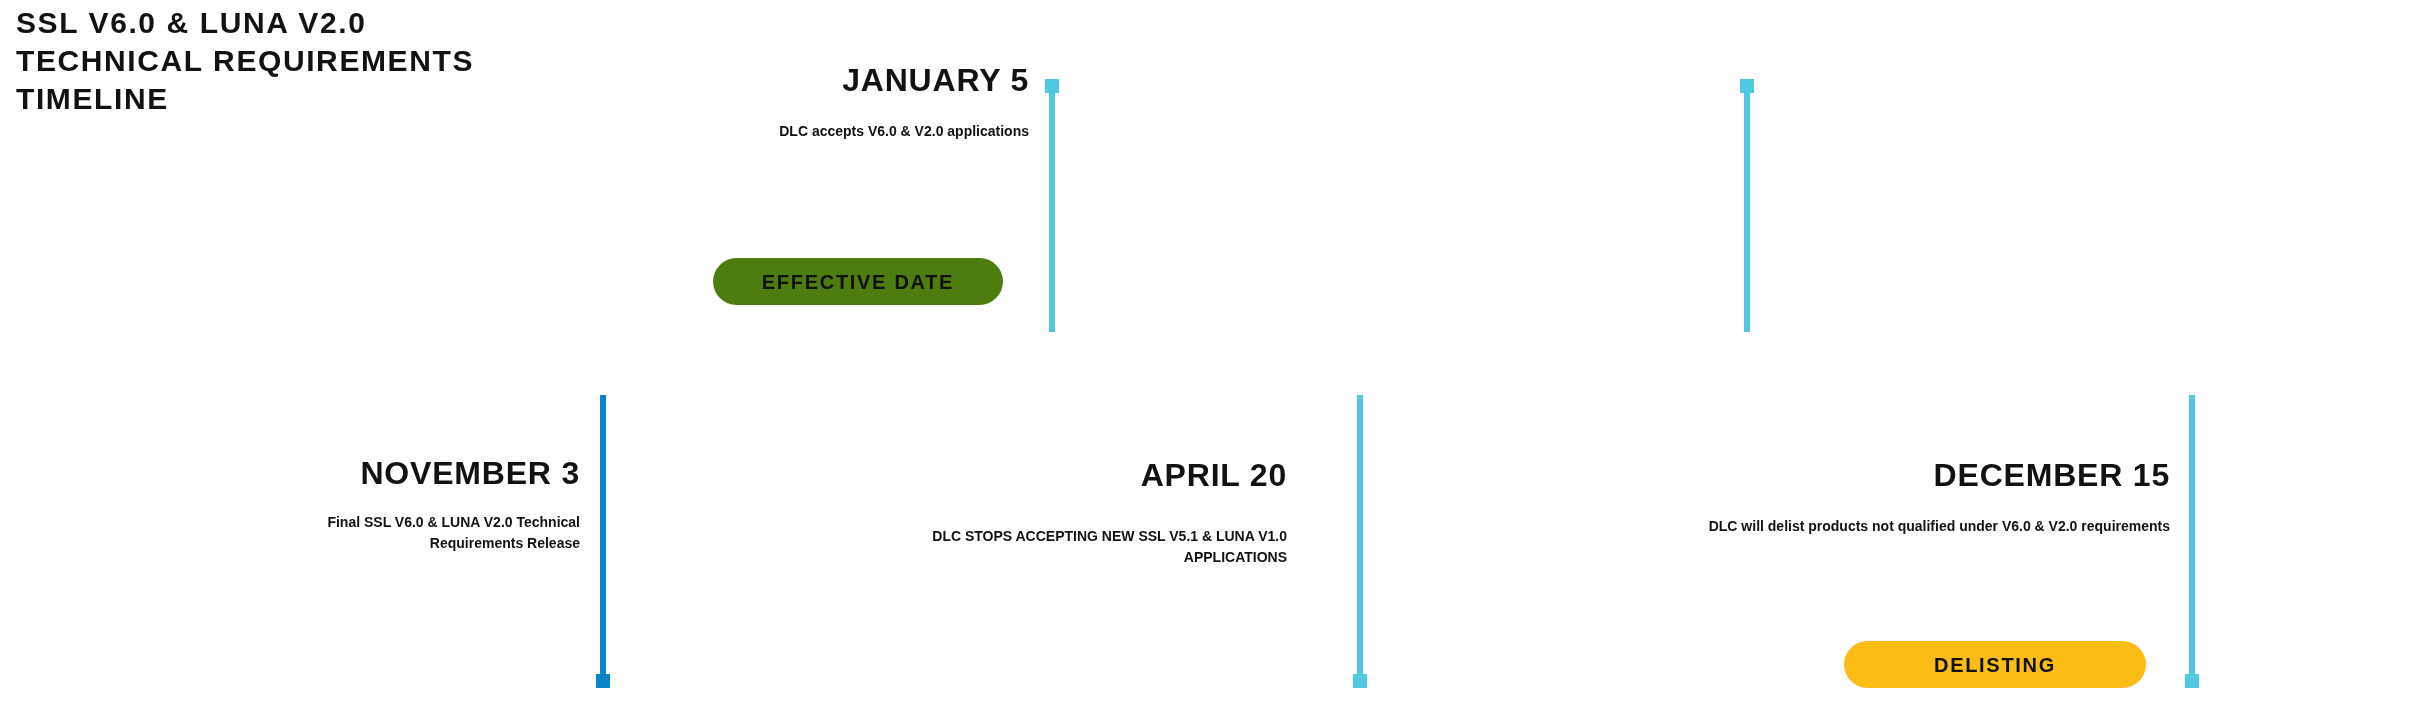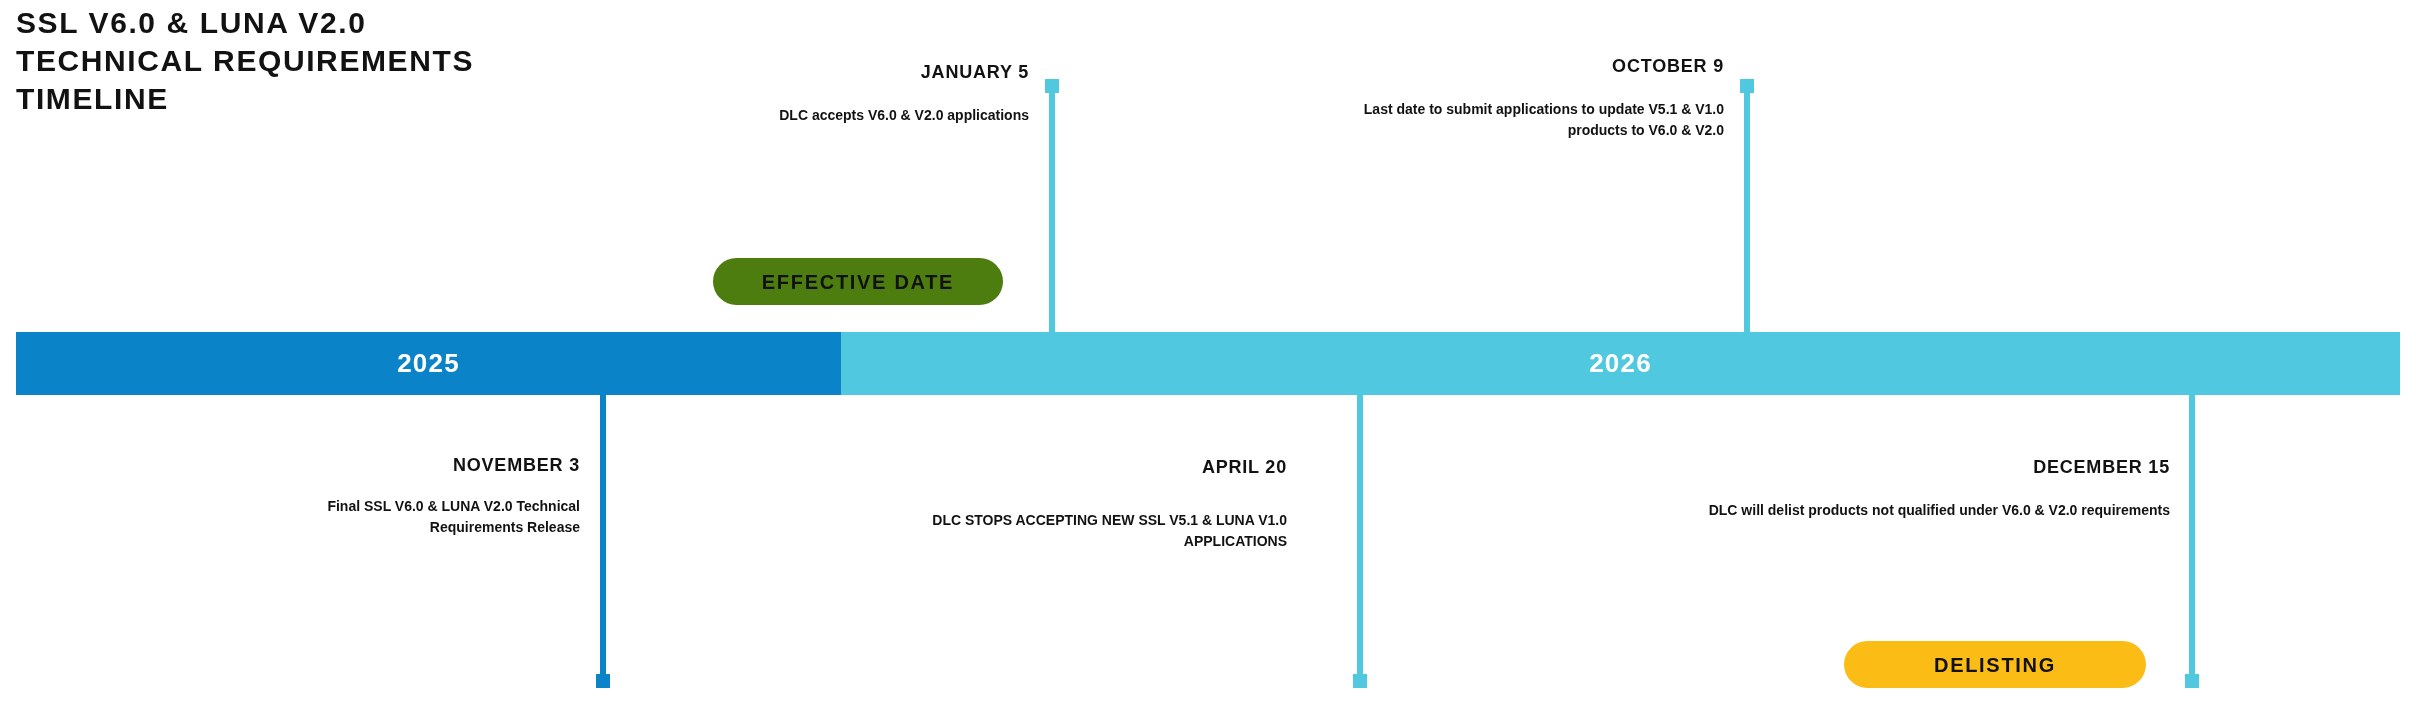--- a/index.html
+++ b/index.html
@@ -80,21 +80,21 @@
     height: 14px;
   }
   .connector.up .cap { top: 0; }
   .connector.down .cap { bottom: 0; }
 
   
   .milestone {
     position: absolute;
   }
   .ms-date {
-    font-size: 18px;
+    font-size: 32px;
     font-weight: bold;
     letter-spacing: 0.8px;
     text-transform: uppercase;
     color: #121212;
     margin: 0;
     white-space: nowrap;
   }
   .ms-desc {
     font-size: 14px;
     font-weight: bold;
@@ -160,39 +160,27 @@
   <div class="connector down" style="left:1357px; top:395px; height:293px;">
     <div class="stem" style="background:#50C8E0;"></div>
     <div class="cap" style="background:#50C8E0;"></div>
   </div>
 
   <div class="connector down" style="left:2189px; top:395px; height:293px;">
     <div class="stem" style="background:#50C8E0;"></div>
     <div class="cap" style="background:#50C8E0;"></div>
   </div>
 
-  <div id="timeline-bar">
-    <div id="bar-seg-2025" class="bar-seg" style="background:#0B83C9;">
-      <span class="year-label">2025</span>
-    </div>
-    <div id="bar-seg-2026" class="bar-seg" style="background:#50C8E0;">
-      <span class="year-label">2026</span>
-    </div>
-  </div>
 
   <div class="milestone align-right" style="left:729px; top:62px; width:300px;">
     <div class="ms-date">JANUARY 5</div>
     <div class="ms-desc" style="margin-top:22px;">DLC accepts V6.0 &amp; V2.0 applications</div>
   </div>
   <div id="badge-effective-date" class="badge" style="background:#4d7c0f;">EFFECTIVE DATE</div>
 
-  <div class="milestone align-right" style="left:1330px; top:56px; width:394px;">
-    <div class="ms-date">OCTOBER 9</div>
-    <div class="ms-desc" style="margin-top:22px;">Last date to submit applications to update V5.1 &amp; V1.0 products to V6.0 &amp; V2.0</div>
-  </div>
 
   <div class="milestone align-right" style="left:260px; top:455px; width:320px;">
     <div class="ms-date">NOVEMBER 3</div>
     <div class="ms-desc" style="margin-top:20px;">Final SSL V6.0 &amp; LUNA V2.0 Technical Requirements Release</div>
   </div>
 
   <div class="milestone align-right" style="left:827px; top:457px; width:460px;">
     <div class="ms-date">APRIL 20</div>
     <div class="ms-desc" style="margin-top:32px;">DLC STOPS ACCEPTING NEW SSL V5.1 &amp; LUNA V1.0 APPLICATIONS</div>
   </div>

